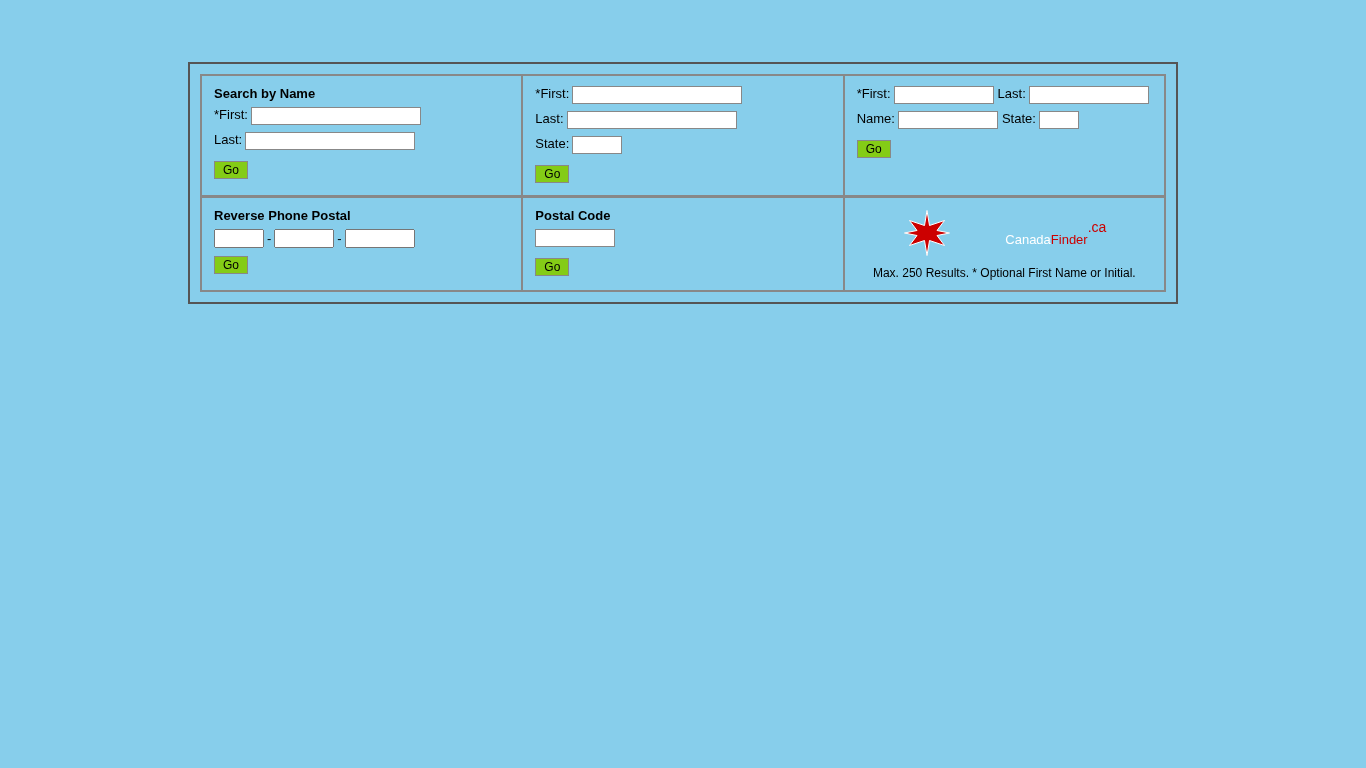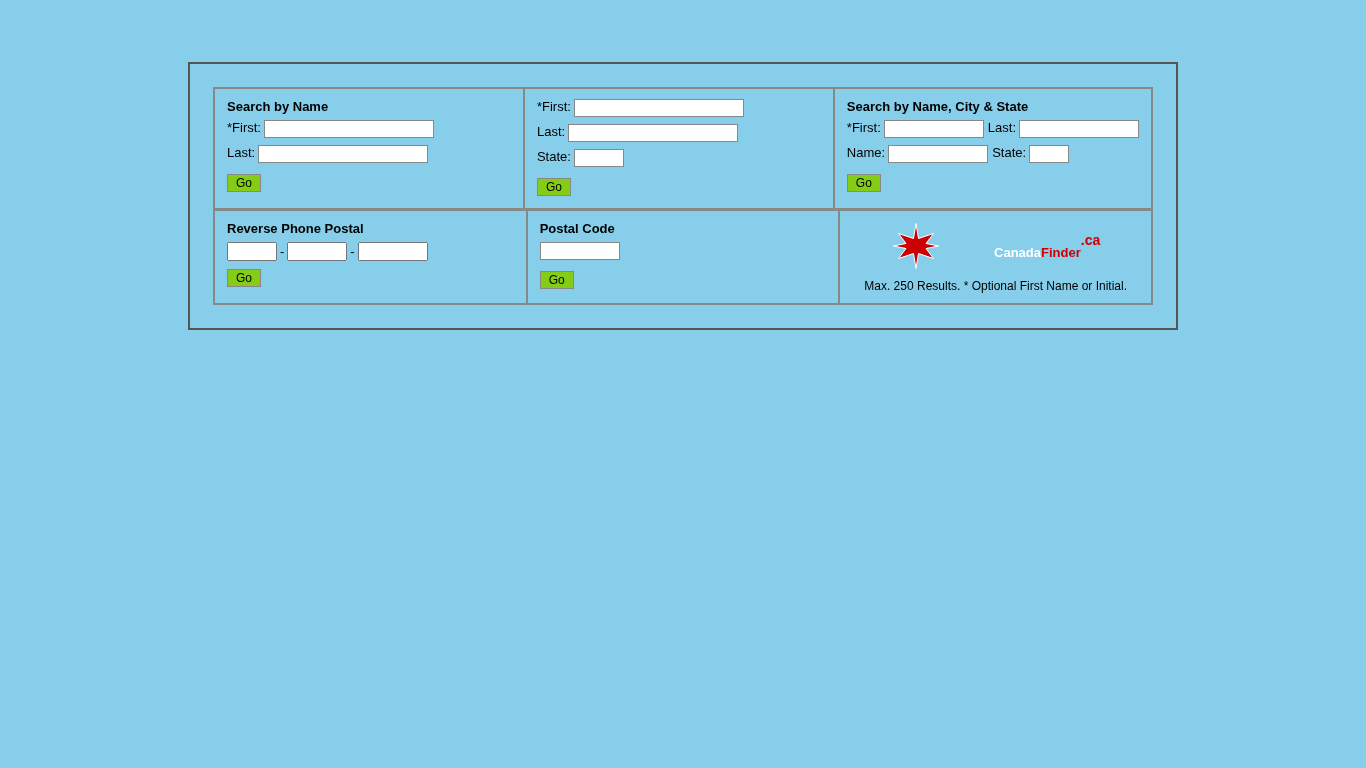--- a/index.html
+++ b/index.html
@@ -17,21 +17,21 @@
       display: flex;
       align-items: flex-start;
       justify-content: center;
       padding-top: 62px;
     }
 
     .outer-box {
       border: 2px solid #555;
       background-color: #87CEEB;
       width: 990px;
-      padding: 23px;
+      padding: 10px;
     }
 
     .grid-top {
       display: grid;
       grid-template-columns: 1fr 1fr 1fr;
       border: 1px solid #888;
     }
 
     .grid-bottom {
       display: grid;
@@ -96,21 +96,21 @@
     }
 
     .maple-leaf {
       width: 50px;
       height: 50px;
       margin-right: 5px;
     }
 
     .logo-text {
       font-size: 32px;
-      font-weight: bold;
+      font-weight: normal;
       margin-left: 48px;
     }
 
     .canada {
       color: white;
     }
 
     .finder {
       color: #cc0000;
     }
@@ -167,21 +167,20 @@
         <input type="text" style="width: 170px;">
       </div>
       <div class="form-row">
         <label>State:</label>
         <input type="text" style="width: 50px;">
       </div>
       <button class="go-btn">Go</button>
     </div>
 
     <div class="cell">
-      <div class="cell-title">Search by Name, City &amp; State</div>
       <div class="form-row">
         <label>*First:</label>
         <input type="text" style="width: 100px;">
         <label style="margin-left:4px;">Last:</label>
         <input type="text" style="width: 120px;">
       </div>
       <div class="form-row">
         <label>Name:</label>
         <input type="text" style="width: 100px;">
         <label style="margin-left:4px;">State:</label>

